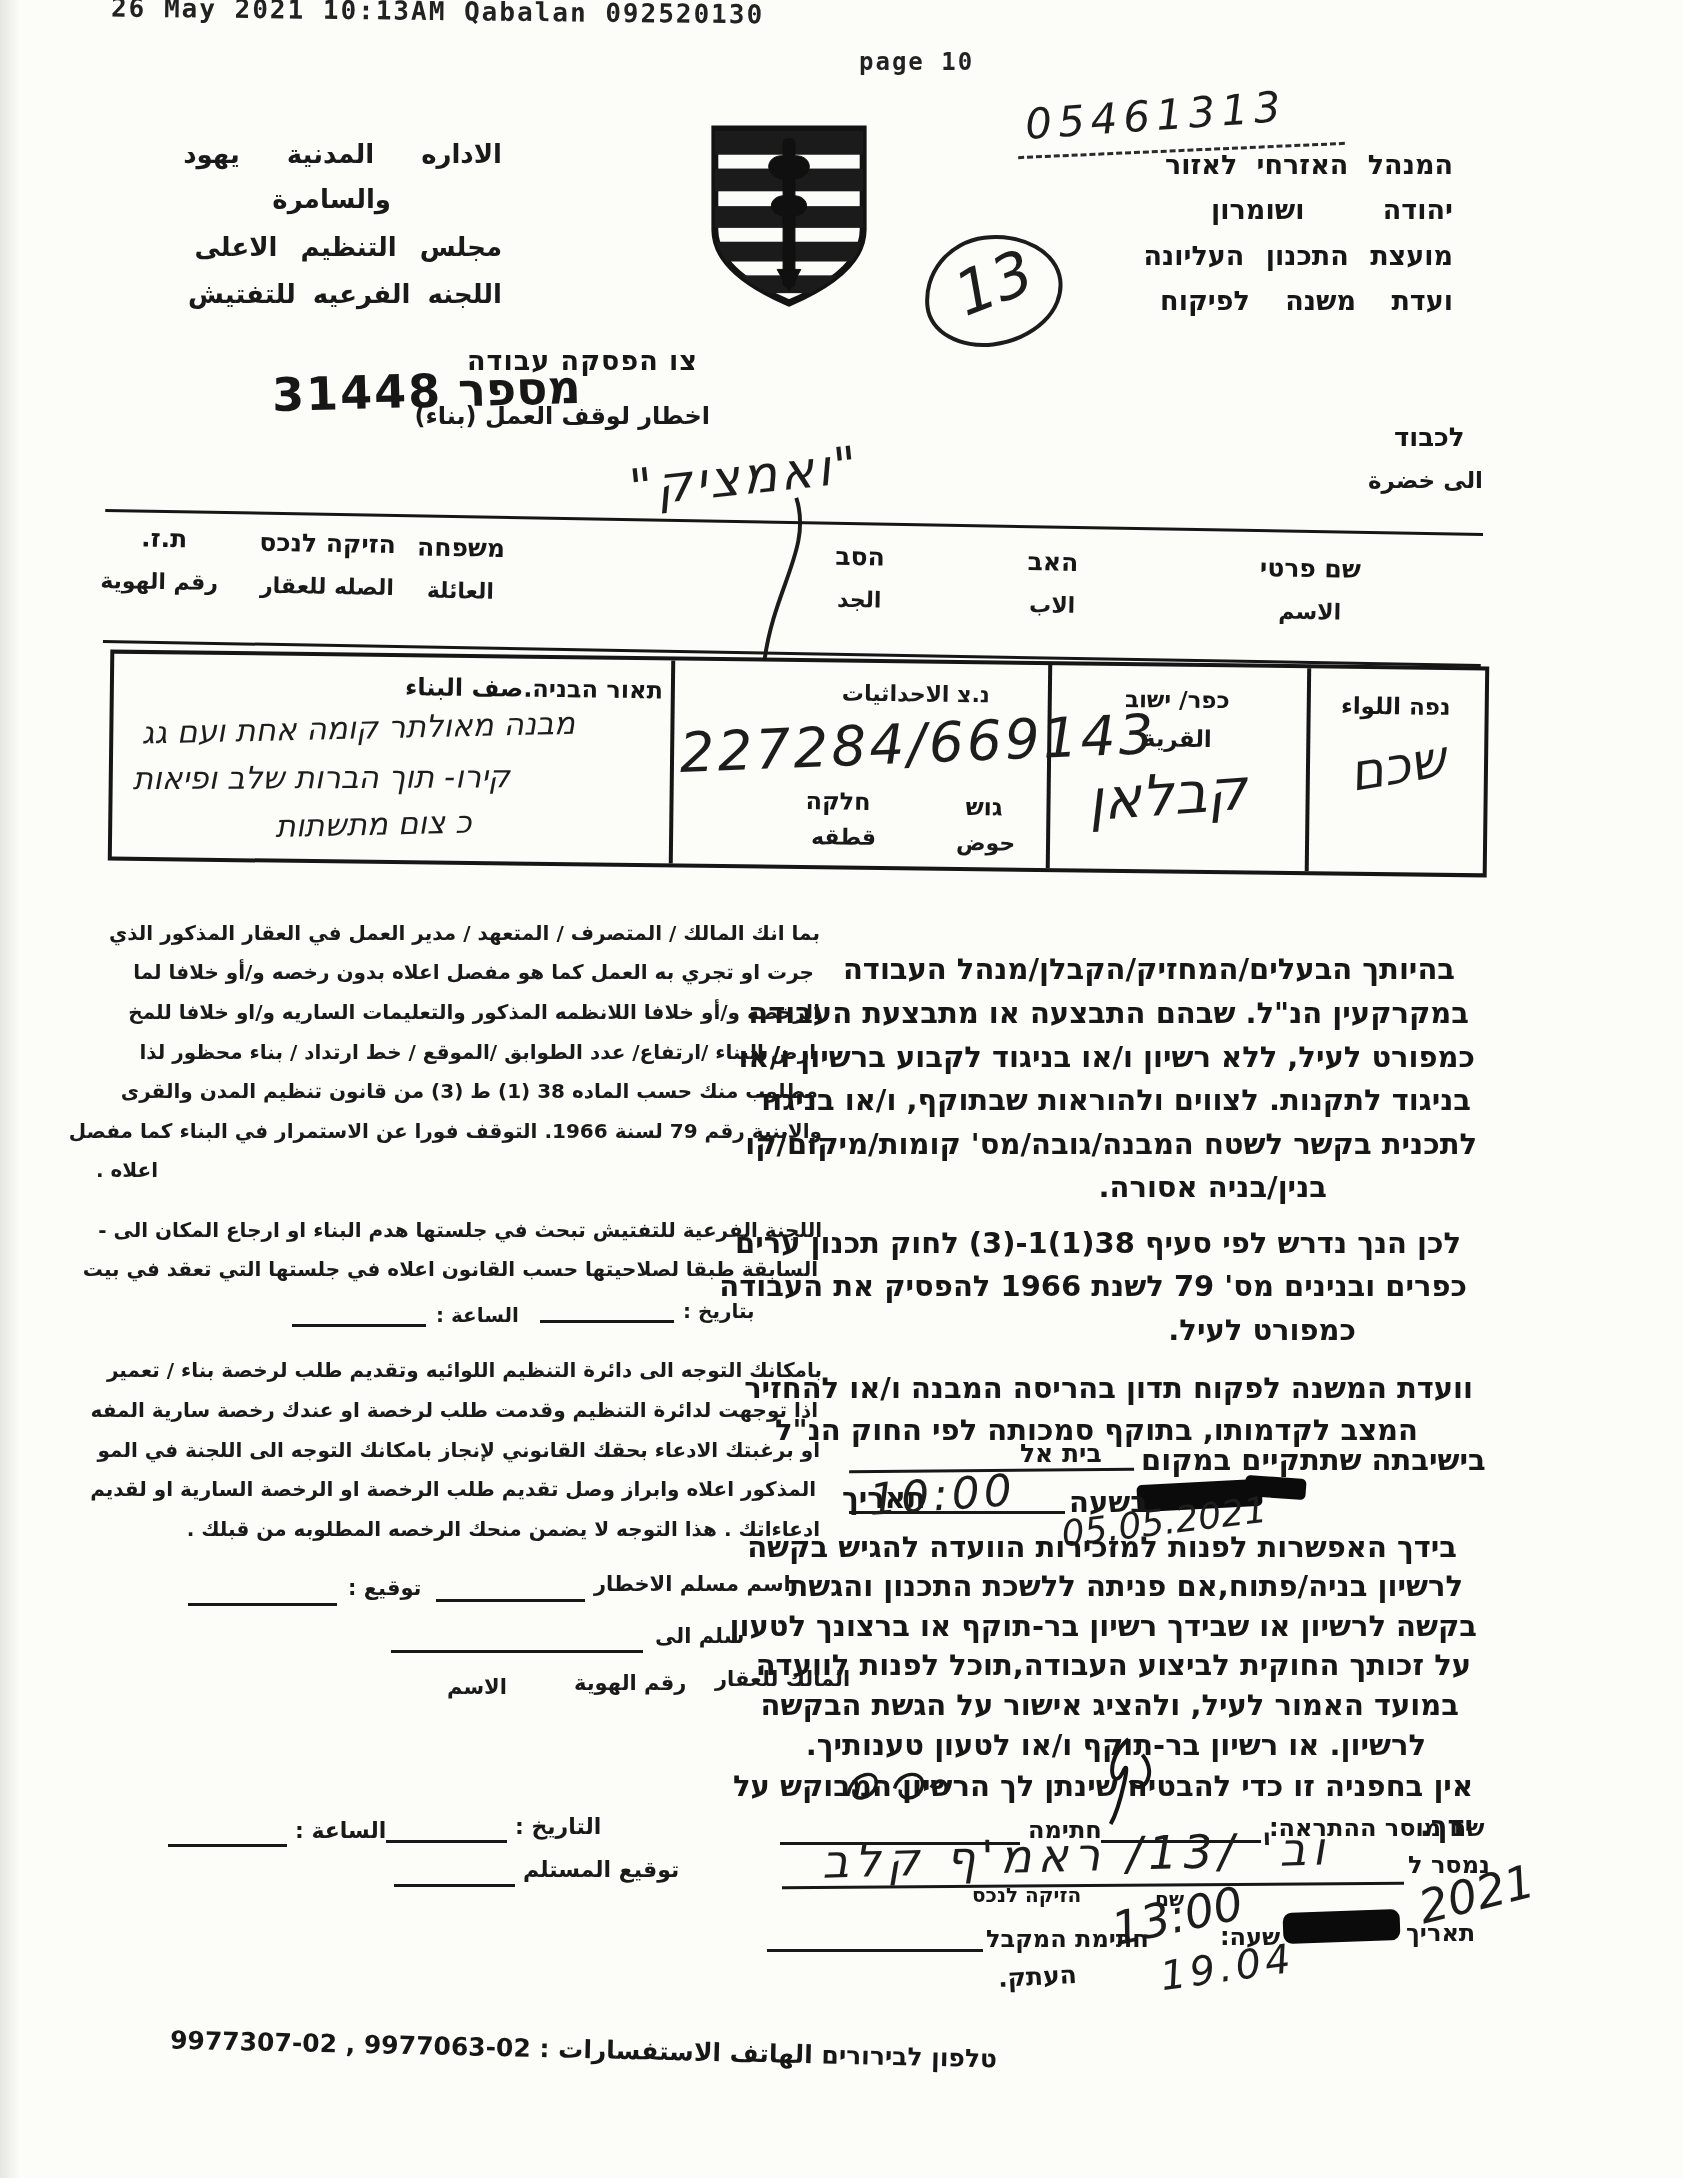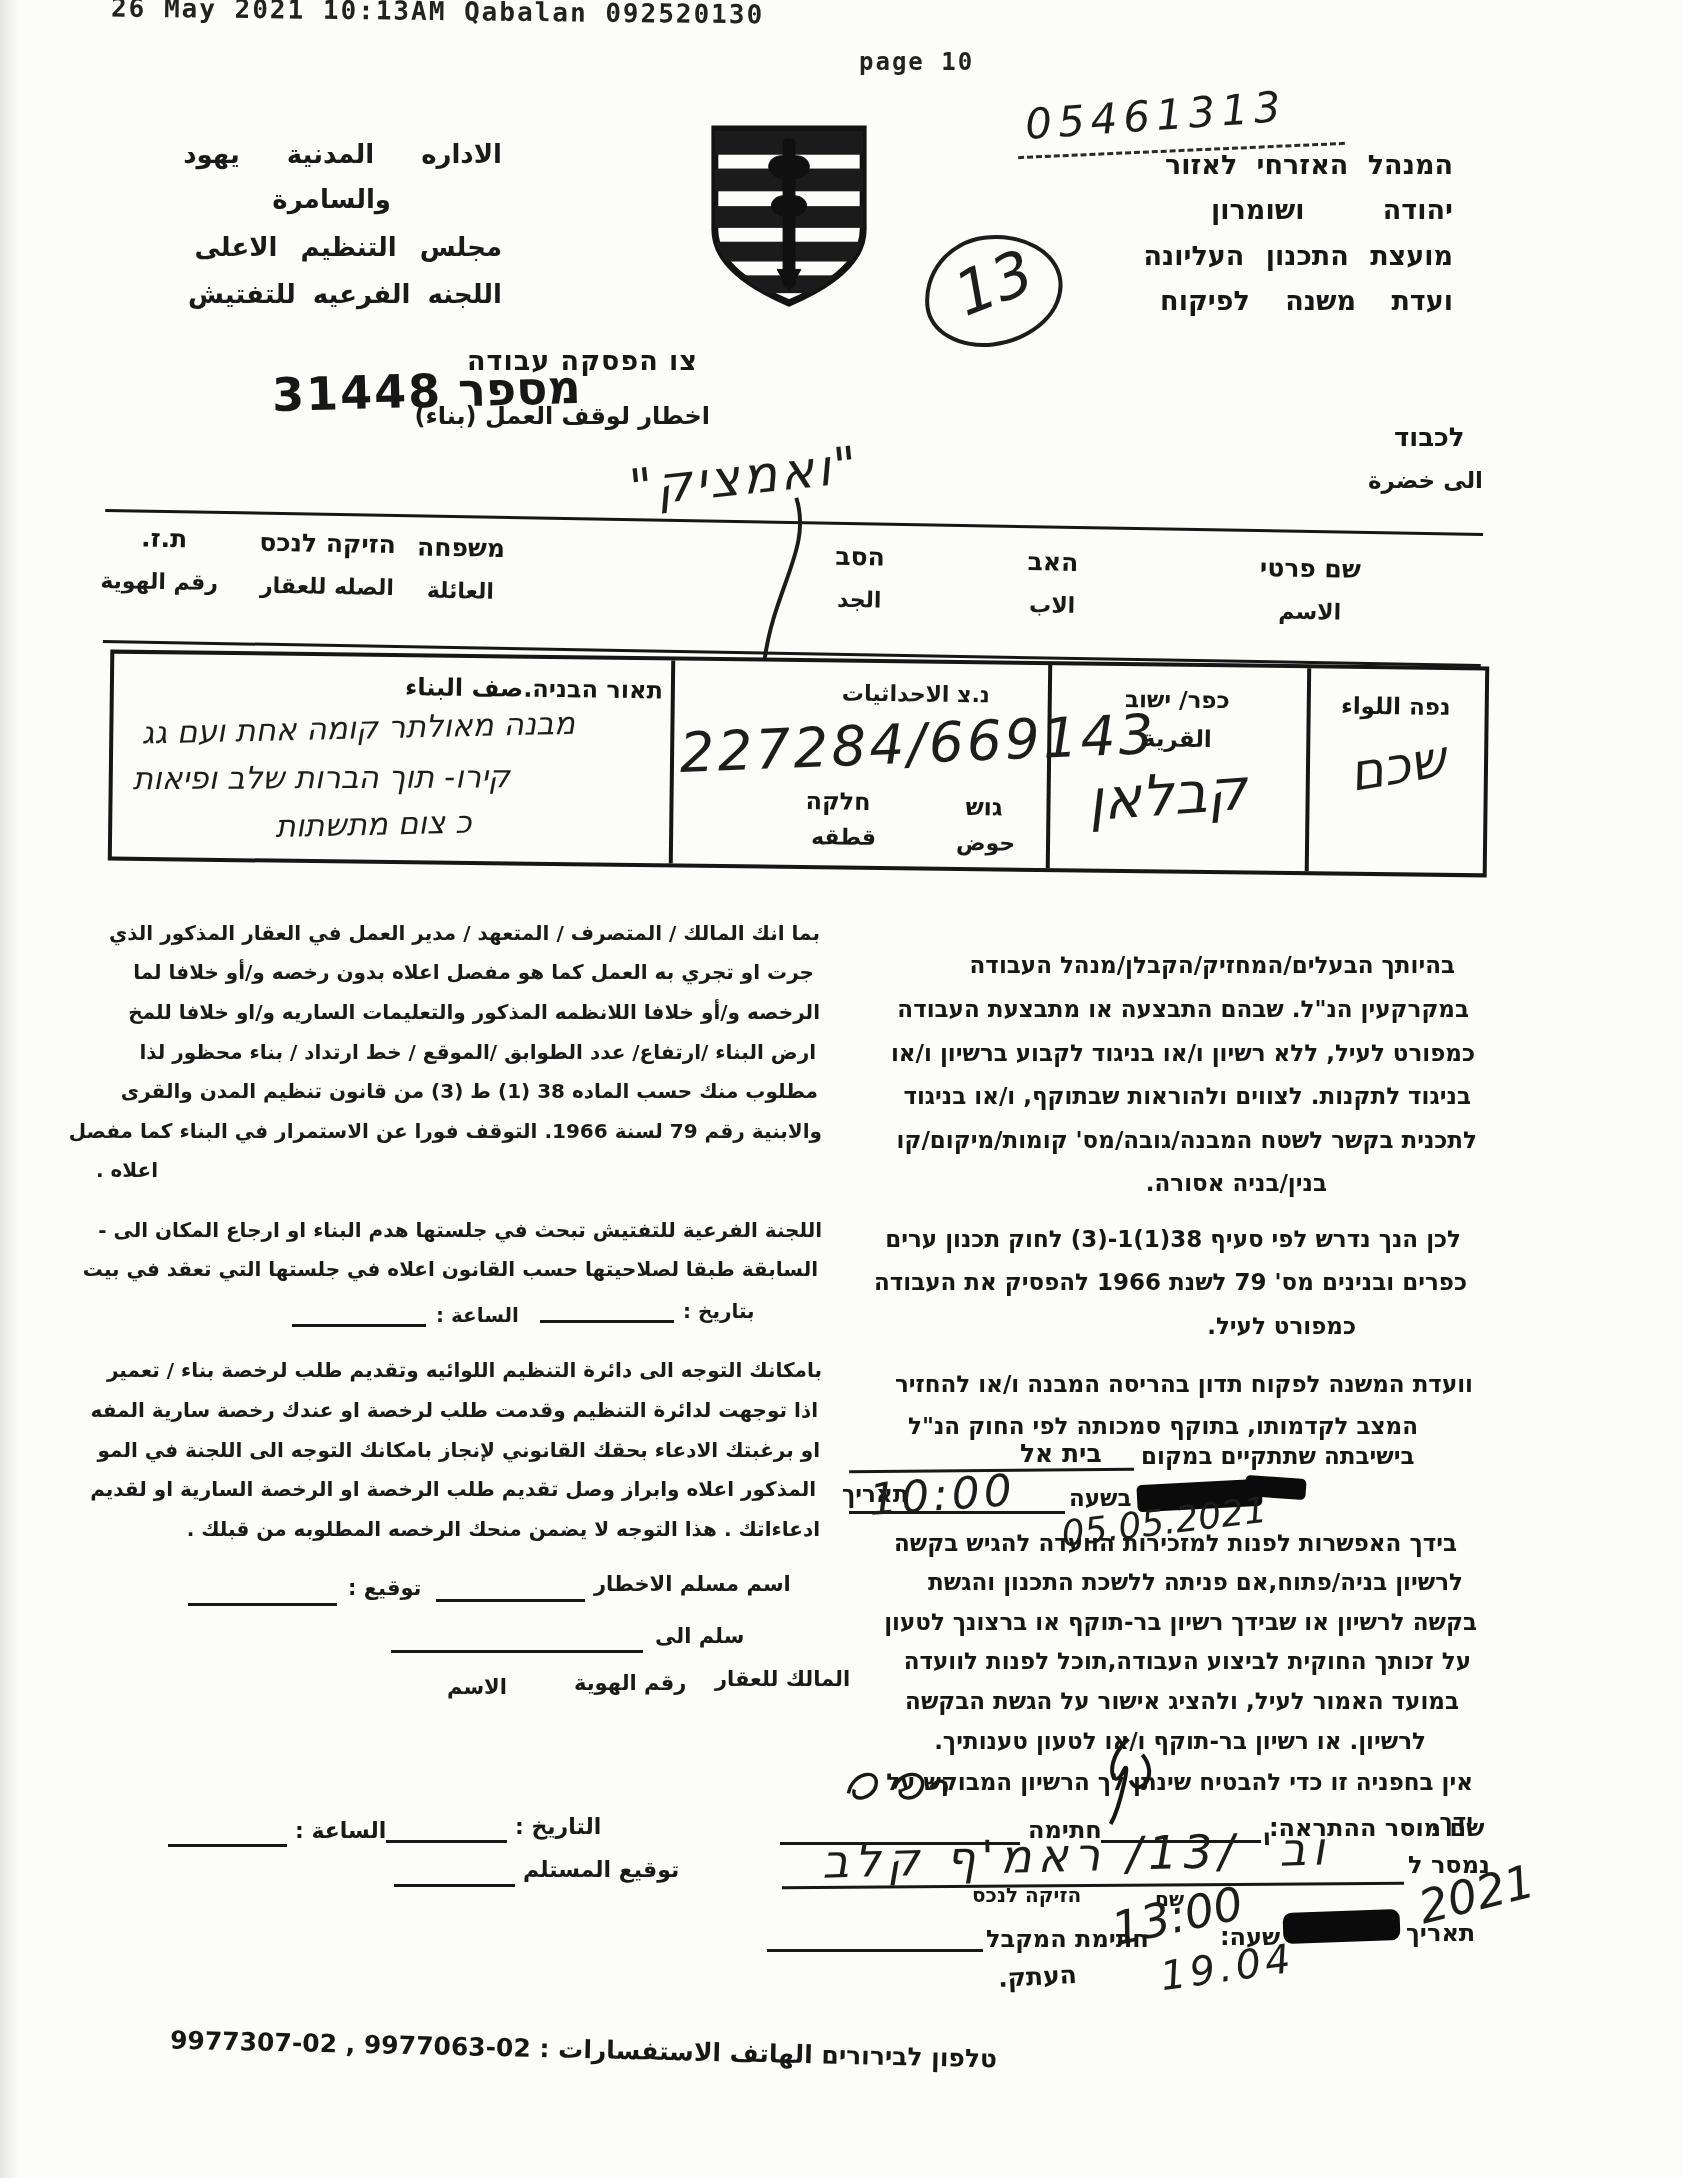--- a/index.html
+++ b/index.html
@@ -8,21 +8,21 @@
   .abs{position:absolute;}
   .he{direction:rtl;font-family:"DejaVu Sans",sans-serif;font-weight:bold;color:#171717;white-space:nowrap;}
   .ar{direction:rtl;font-family:"DejaVu Sans",sans-serif;font-weight:bold;color:#1a1a1a;white-space:nowrap;}
   .fax{font-family:"DejaVu Sans Mono",monospace;font-weight:bold;color:#222;letter-spacing:2px;white-space:nowrap;}
   .hw{font-family:"DejaVu Sans",sans-serif;font-style:italic;color:#1d1d1d;white-space:nowrap;}
   .line{background:#161616;height:3px;}
   .blank{border-bottom:3px solid #181818;}
   .blob{background:#0b0b0b;border-radius:5px;}
   .fs21{font-size:21px}.fs22{font-size:22px}.fs23{font-size:23px}.fs24{font-size:24px}
   .fs25{font-size:25px}.fs26{font-size:26px}.fs27{font-size:27px}
-  .bodyhe{font-size:23px;}
+  .bodyhe{font-size:29px;}
   .bodyar{font-size:20px;}
   .streak{background:linear-gradient(to right,#e6e6e1,rgba(255,255,255,0));}
   svg{display:block;}
 </style>
 </head>
 <body>
 
 <div id="doc">
 
   <div class="abs streak" style="left:0;top:0;width:20px;height:2178px;"></div>

